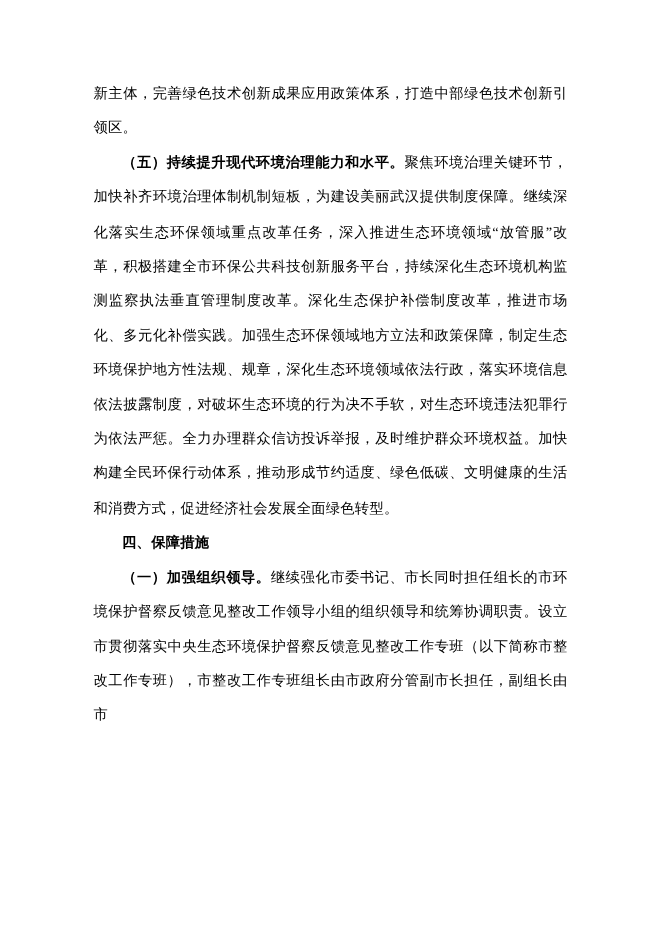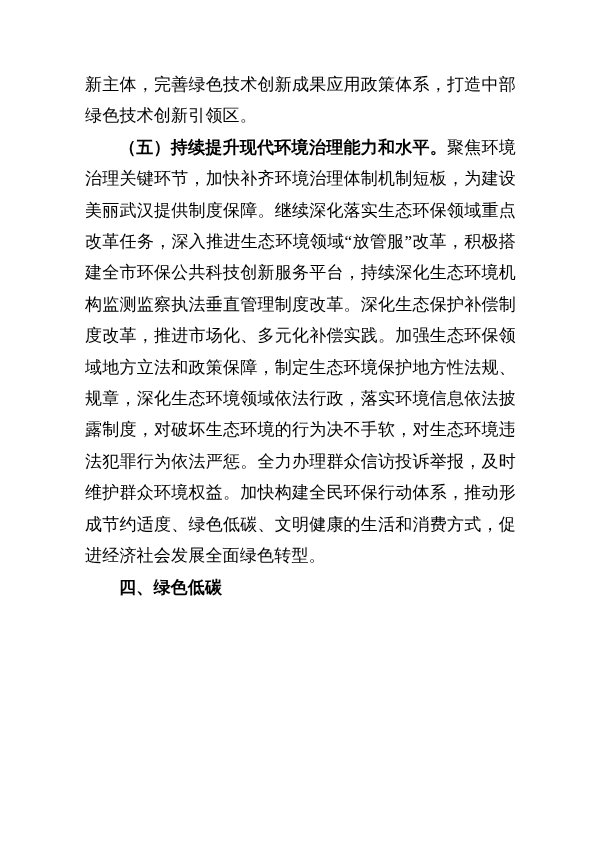--- a/index.html
+++ b/index.html
@@ -17,21 +17,21 @@
   }
   .page {
     box-sizing: border-box;
     width: 600px;
     height: 848px;
     padding: 69px 84px 0 85px;
     background: #ffffff;
   }
   .para {
     margin: 0;
-    font-size: 17px;
+    font-size: 13px;
     line-height: 31.4px;
     text-align: justify;
     letter-spacing: 0.2px;
     word-break: break-all;
   }
   .para.indent {
     text-indent: 2em;
   }
   .seg-bold {
     font-weight: 700;
@@ -43,16 +43,17 @@
 </style>
 </head>
 <body>
 
 <div class="page">
 
   <p class="para"><span class="seg-regular">新主体，完善绿色技术创新成果应用政策体系，打造中部绿色技术创新引领区。</span></p>
 
   <p class="para indent"><span class="seg-bold">（五）持续提升现代环境治理能力和水平。</span><span class="seg-regular">聚焦环境治理关键环节，加快补齐环境治理体制机制短板，为建设美丽武汉提供制度保障。继续深化落实生态环保领域重点改革任务，深入推进生态环境领域“放管服”改革，积极搭建全市环保公共科技创新服务平台，持续深化生态环境机构监测监察执法垂直管理制度改革。深化生态保护补偿制度改革，推进市场化、多元化补偿实践。加强生态环保领域地方立法和政策保障，制定生态环境保护地方性法规、规章，深化生态环境领域依法行政，落实环境信息依法披露制度，对破坏生态环境的行为决不手软，对生态环境违法犯罪行为依法严惩。全力办理群众信访投诉举报，及时维护群众环境权益。加快构建全民环保行动体系，推动形成节约适度、绿色低碳、文明健康的生活和消费方式，促进经济社会发展全面绿色转型。</span></p>
 
-  <p class="para indent"><span class="seg-bold">四、绿色低碳</span></p>
+  <p class="para indent"><span class="seg-bold">四、保障措施</span></p>
 
+  <p class="para indent"><span class="seg-bold">（一）加强组织领导。</span><span class="seg-regular">继续强化市委书记、市长同时担任组长的市环境保护督察反馈意见整改工作领导小组的组织领导和统筹协调职责。设立市贯彻落实中央生态环境保护督察反馈意见整改工作专班（以下简称市整改工作专班），市整改工作专班组长由市政府分管副市长担任，副组长由市</span></p>
 
 </div>
 
 </body></html>

